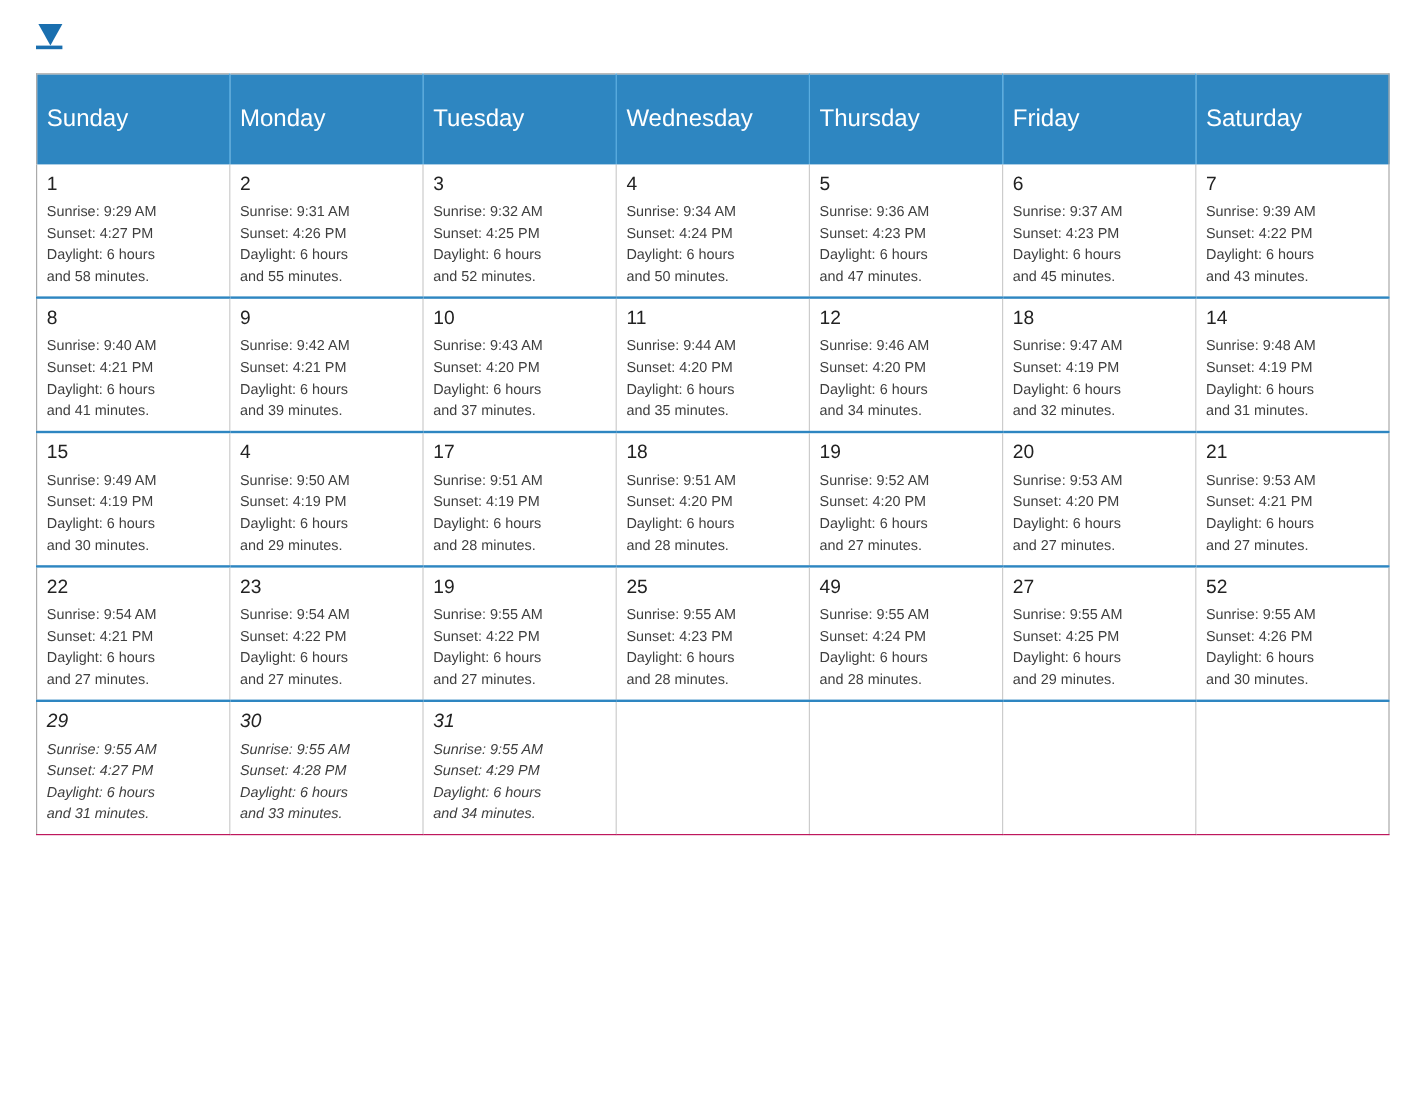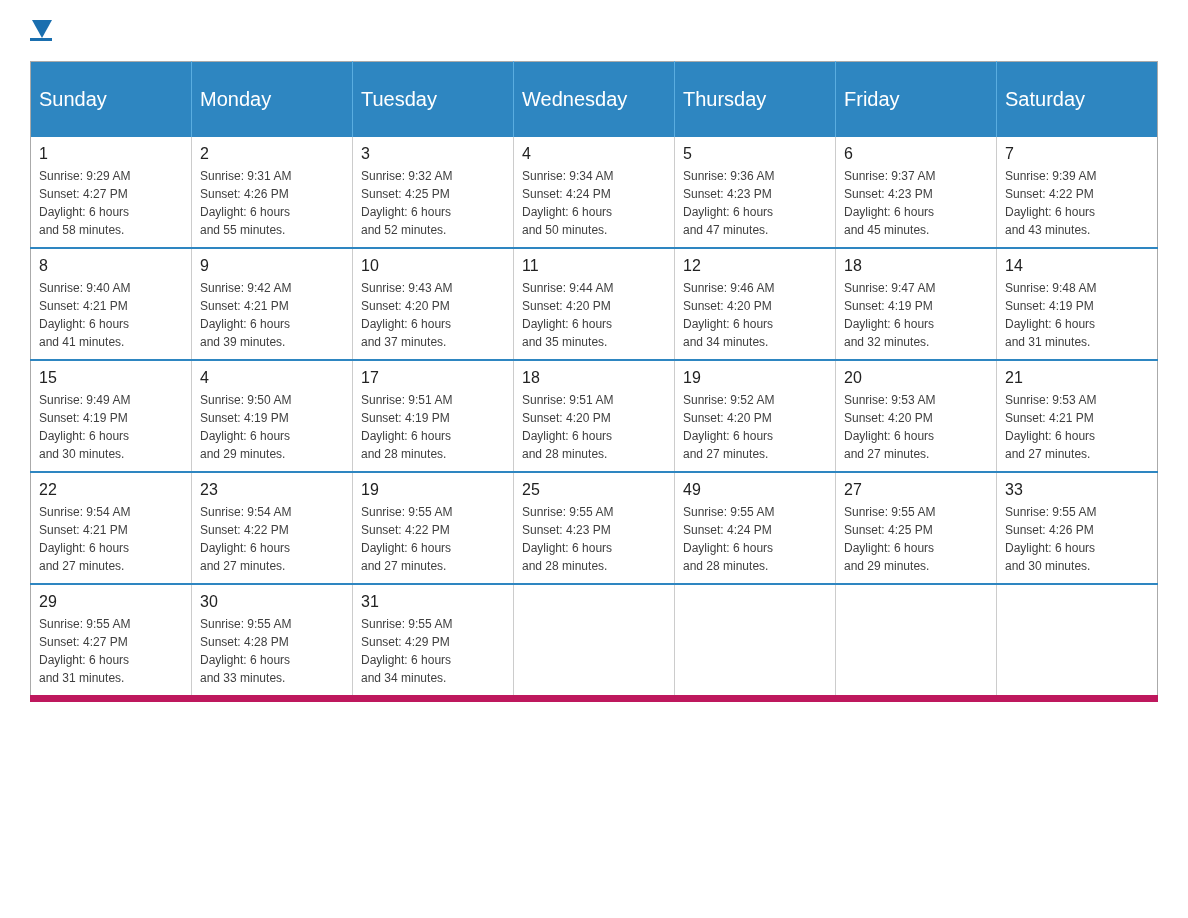--- a/index.html
+++ b/index.html
@@ -90,21 +90,22 @@
       padding: 8px 8px;
       border-right: 1px solid #ccc;
       border-bottom: 2px solid #2e86c1;
       width: 14.28%;
       min-height: 100px;
     }
     .calendar-table td:last-child {
       border-right: none;
     }
     .calendar-table tr:last-child td {
-      border-bottom: 7px solid #be185d;
+      border-bottom: 1px solid #be185d;
+      font-style: italic;
     }
     .day-number {
       font-size: 16px;
       font-weight: normal;
       color: #222;
       margin-bottom: 4px;
       display: block;
     }
     .day-info {
       font-size: 12px;
@@ -392,21 +393,21 @@
         <td>
         <span class="day-number">27</span>
         <div class="day-info">
           Sunrise: 9:55 AM<br>
           Sunset: 4:25 PM<br>
           Daylight: 6 hours<br>
           and 29 minutes.
         </div>
       </td>
         <td>
-        <span class="day-number">33</span>
+        <span class="day-number">52</span>
         <div class="day-info">
           Sunrise: 9:55 AM<br>
           Sunset: 4:26 PM<br>
           Daylight: 6 hours<br>
           and 30 minutes.
         </div>
       </td>
       </tr>
       <tr>
         <td>

